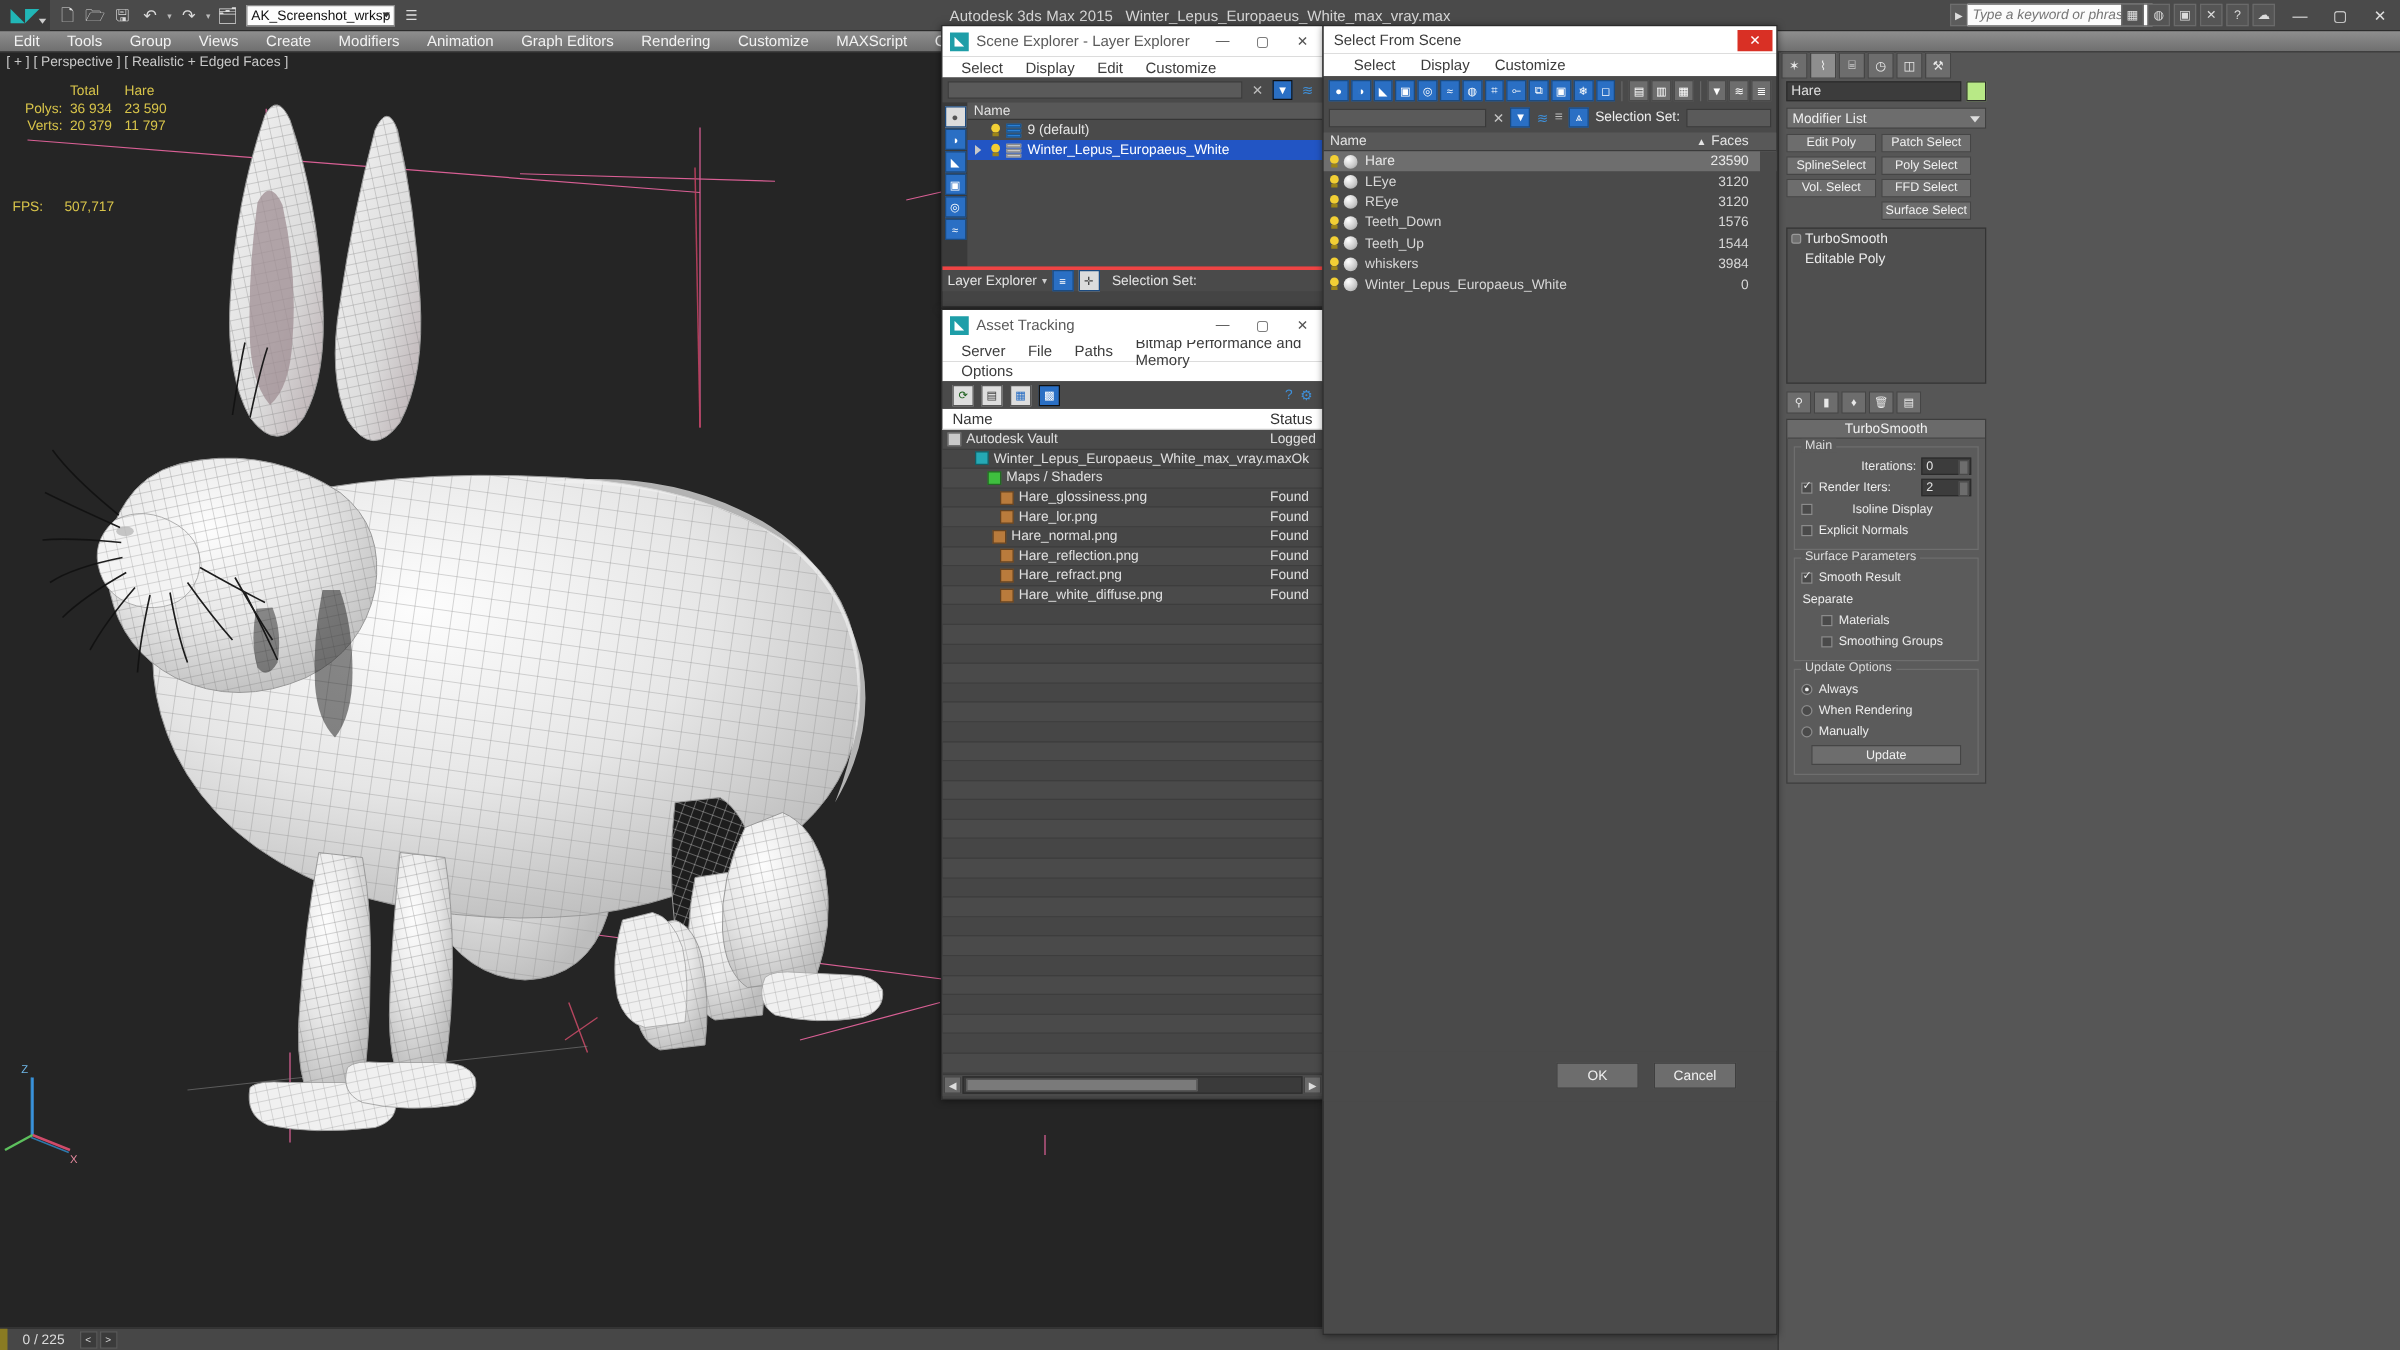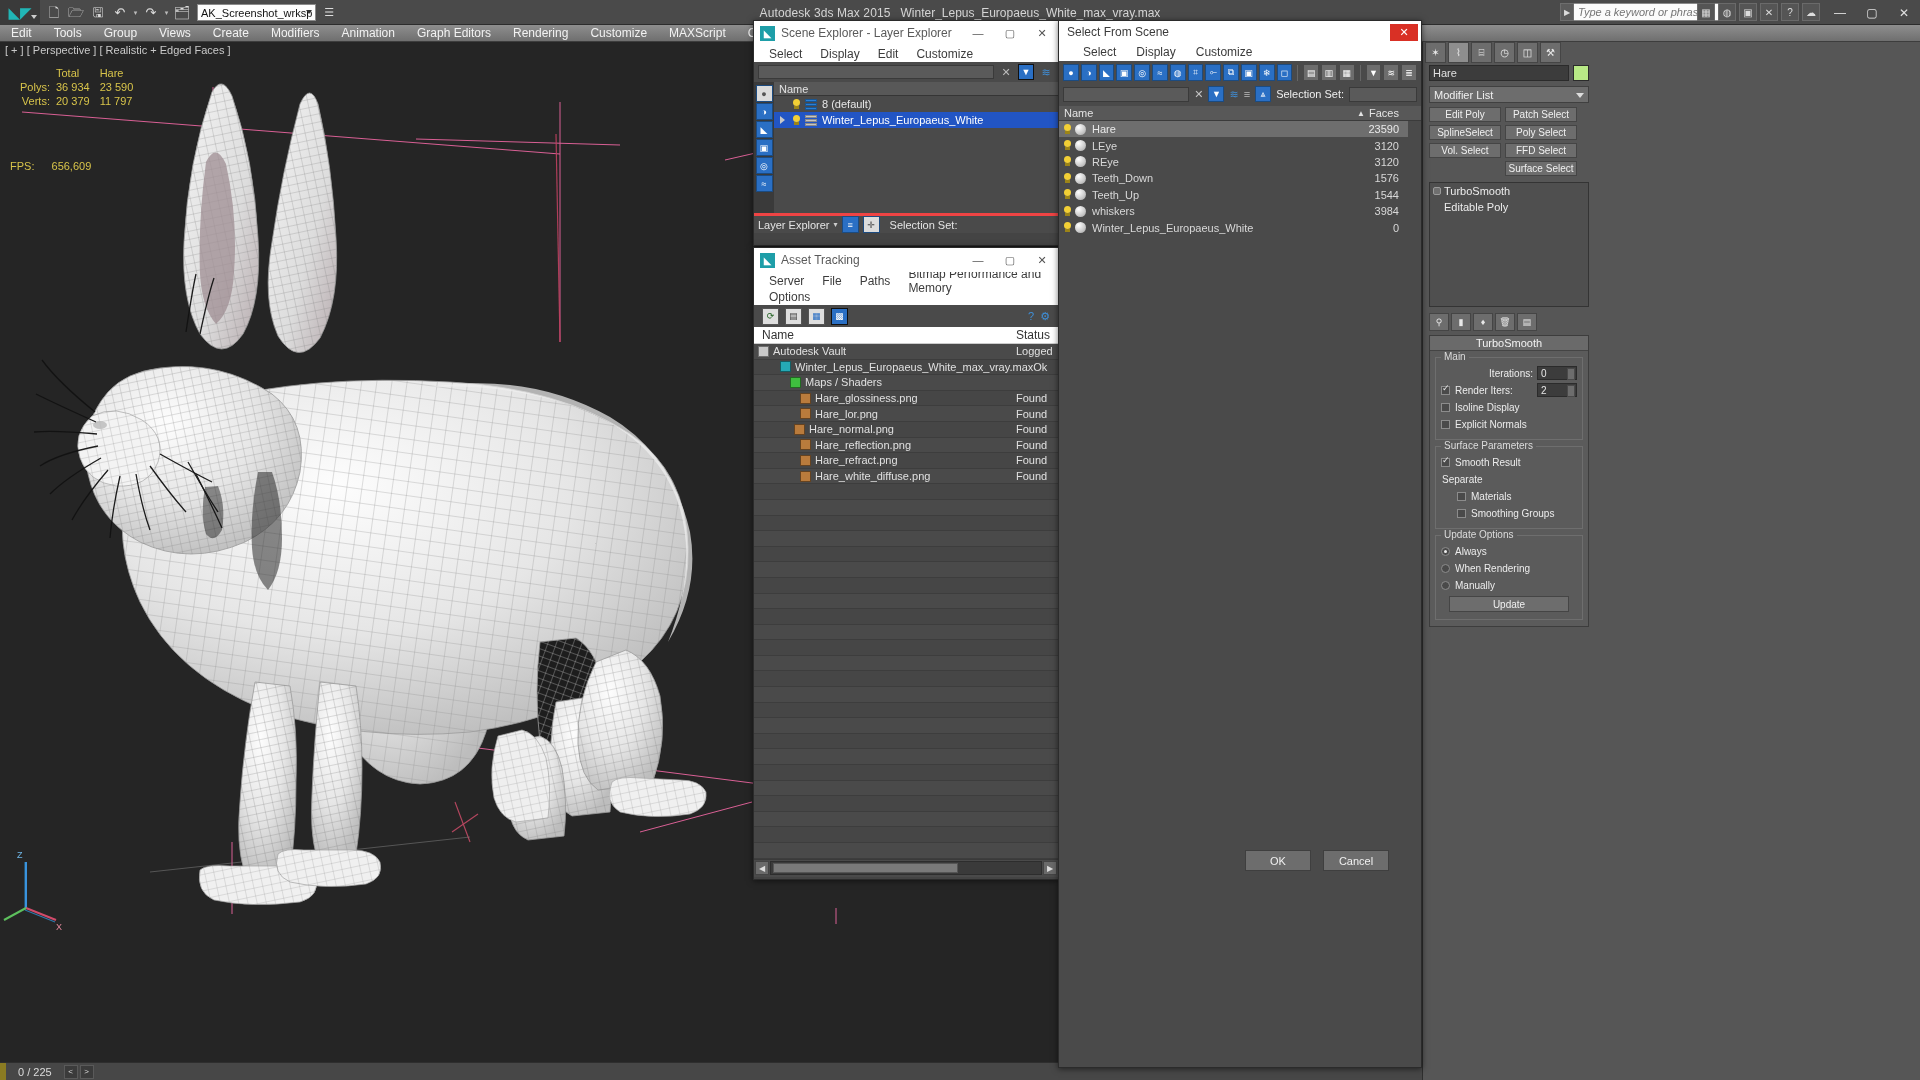--- a/index.html
+++ b/index.html
@@ -354,21 +354,21 @@
           <td class="lbl">Verts:</td>
           <td>20 379</td>
           <td>11 797</td>
         </tr>
       </tbody>
         </table>
     </div>
 
     <div class="vp-fps">
       <span>FPS:</span>
-      <span class="v">656,609</span>
+      <span class="v">507,717</span>
     </div>
 
     <div class="hare-wrap">
       <svg width="1422" height="1020" viewBox="0 0 1422 1020">
         <defs>
           <radialGradient id="bodyG" cx="38%" cy="30%" r="75%">
             <stop offset="0%" stop-color="#fdfdfd"></stop>
             <stop offset="55%" stop-color="#e6e6e6"></stop>
             <stop offset="100%" stop-color="#bdbdbd"></stop>
           </radialGradient>
@@ -580,21 +580,21 @@
         <div class="frow">
           <span class="ck on"></span>
           <span class="lab" style="text-align:left;flex:1">Render Iters:</span>
           <span class="spin">
             <span>2</span>
             <i class="ar"></i>
           </span>
         </div>
         <div class="frow">
           <span class="ck"></span>
-          <span class="lab" style="text-align:left;flex:1">Isoline Display</span>
+          <span class="lab" style="text-align:center;flex:1">Isoline Display</span>
         </div>
         <div class="frow">
           <span class="ck"></span>
           <span class="lab" style="text-align:left;flex:1">Explicit Normals</span>
         </div>
       </div>
 
       <div class="group">
         <div class="gl">Surface Parameters</div>
         <div class="frow">
@@ -666,21 +666,21 @@
       </div>
       <div class="se-list">
         <div class="se-hdr">Name</div>
         <div class="se-row">
           <span class="bulb"></span>
           <span class="stack">
               <i style="top:0"></i>
               <i style="top:4px"></i>
               <i style="top:8px"></i>
             </span>
-          <span>8 (default)</span>
+          <span>9 (default)</span>
         </div>
         <div class="se-row sel">
           <span class="exp"></span>
           <span class="bulb"></span>
           <span class="stack">
               <i style="top:0;background:#c6c6c6;border-color:#8a8a8a"></i>
               <i style="top:4px;background:#c6c6c6;border-color:#8a8a8a"></i>
               <i style="top:8px;background:#c6c6c6;border-color:#8a8a8a"></i>
             </span>
           <span>Winter_Lepus_Europaeus_White</span>

